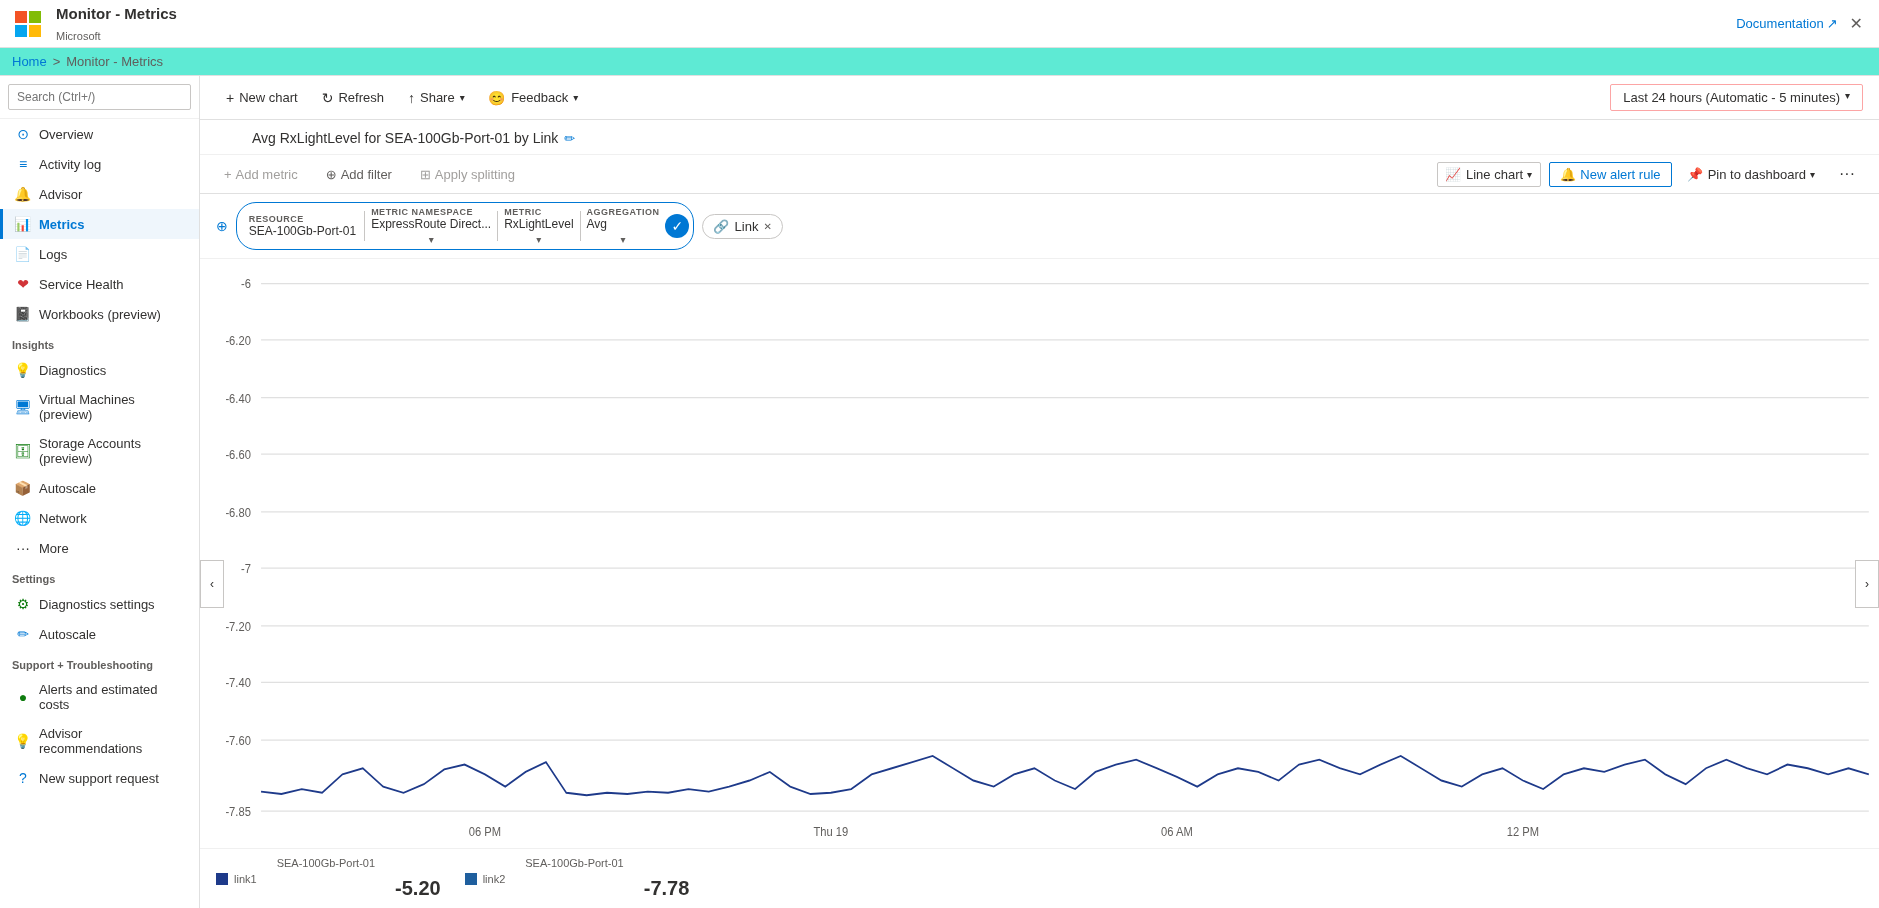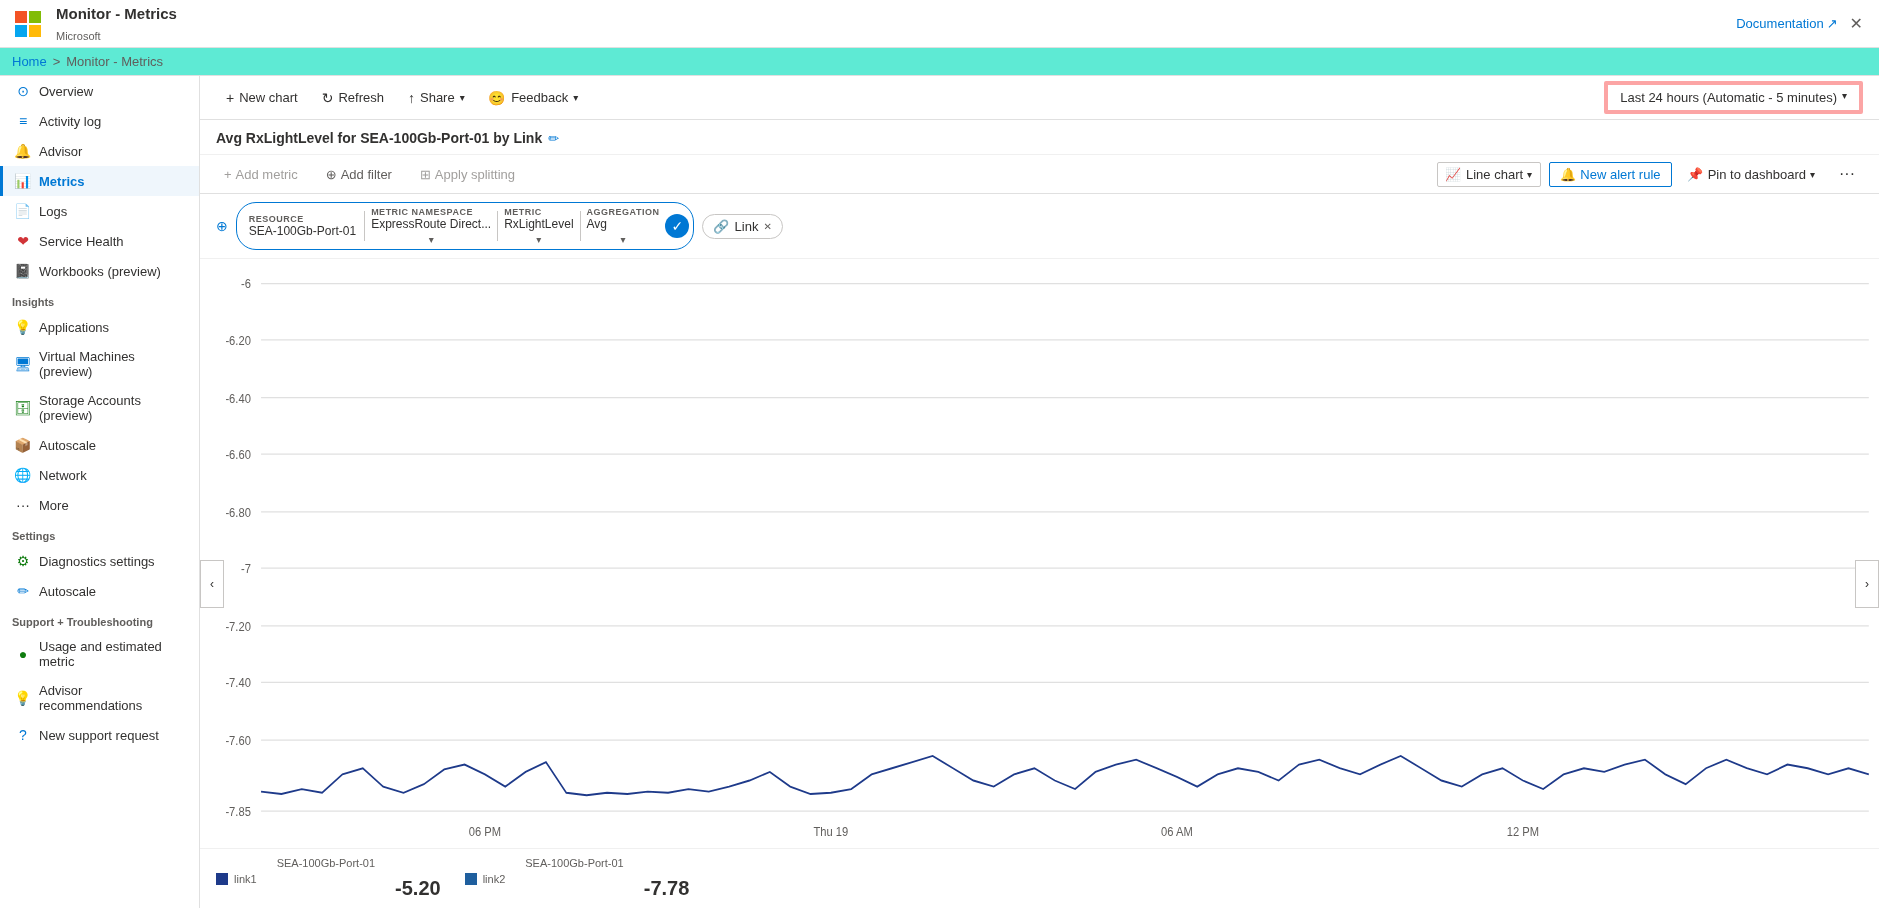--- a/index.html
+++ b/index.html
@@ -145,40 +145,41 @@
       font-size: 13px;
       border-radius: 2px;
     }
     .toolbar-btn-icon { font-size: 14px; }
     .toolbar-right { margin-left: auto; }
     .time-range-btn {
       display: flex;
       align-items: flex-start;
       gap: 5px;
       padding: 5px 12px;
-      border: 4px solid #fca5a5;
+      border: 1px solid #fca5a5;
       background: #fff;
       cursor: pointer;
       font-size: 12px;
       color: #323130;
       border-radius: 2px;
     }
 
     
     .chart-title-bar {
       padding: 10px 16px 8px;
       border-bottom: 1px solid #f0f0f0;
       display: flex;
       align-items: center;
       gap: 6px;
     }
     .chart-title {
       font-size: 14px;
-      font-weight: 700;
-      color: #323130;
+      font-weight: 400;
+      color: #323130;
+      margin-left: 36px;
     }
     .chart-title-edit { color: #0078d4; cursor: pointer; font-size: 13px; }
 
     
     .chart-controls {
       padding: 6px 16px;
       border-bottom: 1px solid #e0e0e0;
       display: flex;
       align-items: center;
       gap: 12px;
@@ -415,20 +416,23 @@
 
 <div class="breadcrumb-bar">
   <a class="breadcrumb-link">Home</a>
   <span>&gt;</span>
   <span>Monitor - Metrics</span>
 </div>
 
 <div class="main-layout">
 
   <div class="sidebar">
+    <div class="sidebar-search">
+      <input type="text" placeholder="Search (Ctrl+/)" style="">
+    </div>
 
     <div>
       <div class="sidebar-item">
         <span class="sidebar-icon icon-blue">⊙</span>
         <span>Overview</span>
       </div>
       <div class="sidebar-item">
         <span class="sidebar-icon icon-blue">≡</span>
         <span>Activity log</span>
       </div>
@@ -450,21 +454,21 @@
       </div>
       <div class="sidebar-item">
         <span class="sidebar-icon icon-orange">📓</span>
         <span>Workbooks (preview)</span>
       </div>
     </div>
 
     <div class="sidebar-section-label">Insights</div>
     <div class="sidebar-item">
       <span class="sidebar-icon icon-purple">💡</span>
-      <span>Applications</span>
+      <span>Diagnostics</span>
     </div>
     <div class="sidebar-item">
       <span class="sidebar-icon icon-blue">🖥</span>
       <span>Virtual Machines (preview)</span>
     </div>
     <div class="sidebar-item">
       <span class="sidebar-icon icon-green">🗄</span>
       <span>Storage Accounts (preview)</span>
     </div>
     <div class="sidebar-item">
@@ -486,21 +490,21 @@
       <span>Diagnostics settings</span>
     </div>
     <div class="sidebar-item">
       <span class="sidebar-icon icon-blue">✏</span>
       <span>Autoscale</span>
     </div>
 
     <div class="sidebar-section-label">Support + Troubleshooting</div>
     <div class="sidebar-item">
       <span class="sidebar-icon icon-green">●</span>
-      <span>Usage and estimated metric</span>
+      <span>Alerts and estimated costs</span>
     </div>
     <div class="sidebar-item">
       <span class="sidebar-icon icon-yellow">💡</span>
       <span>Advisor recommendations</span>
     </div>
     <div class="sidebar-item">
       <span class="sidebar-icon icon-blue">?</span>
       <span>New support request</span>
     </div>
   </div>

